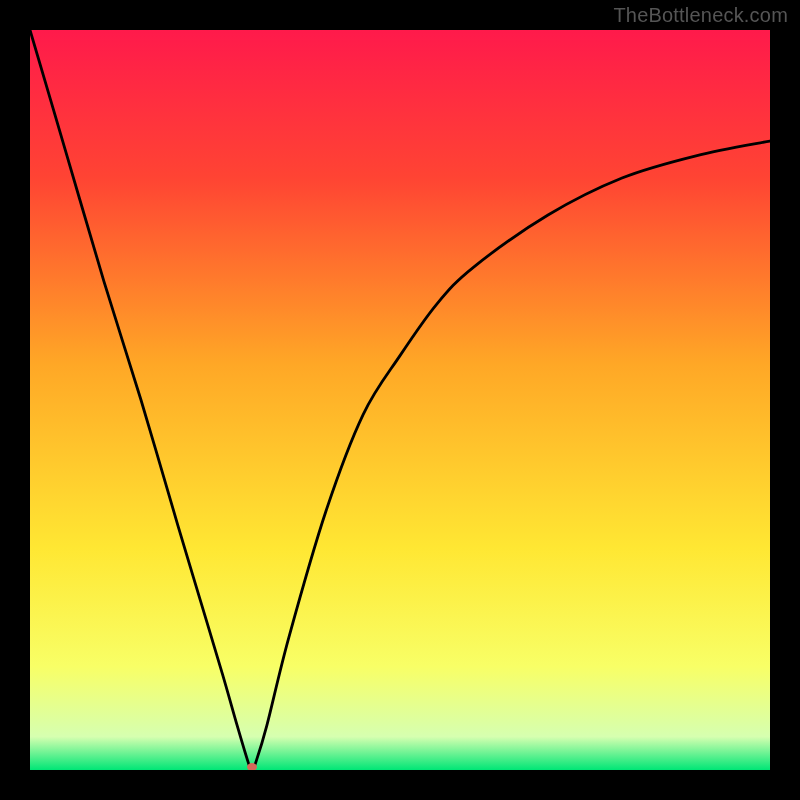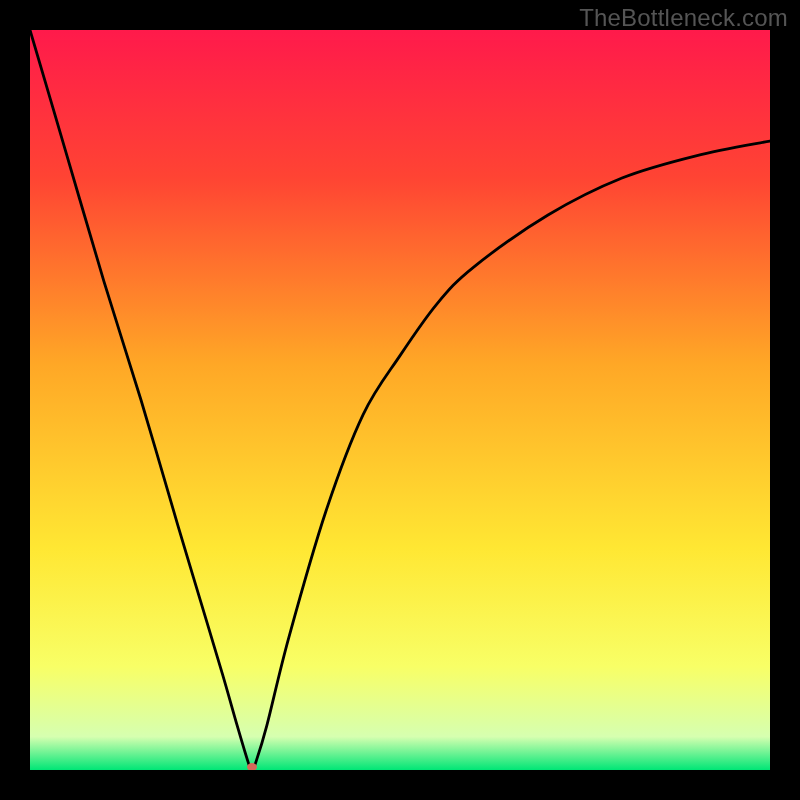--- a/index.html
+++ b/index.html
@@ -15,21 +15,21 @@
     position: relative;
     width: 800px;
     height: 800px;
     background: #000;
   }
   .watermark {
     position: absolute;
     top: 4px;
     right: 12px;
     color: #555;
-    font-size: 24px;
+    font-size: 20px;
     font-weight: 500;
     letter-spacing: 0.2px;
     z-index: 10;
   }
   .plot-area {
     position: absolute;
     left: 30px;
     top: 30px;
     width: 740px;
     height: 740px;

